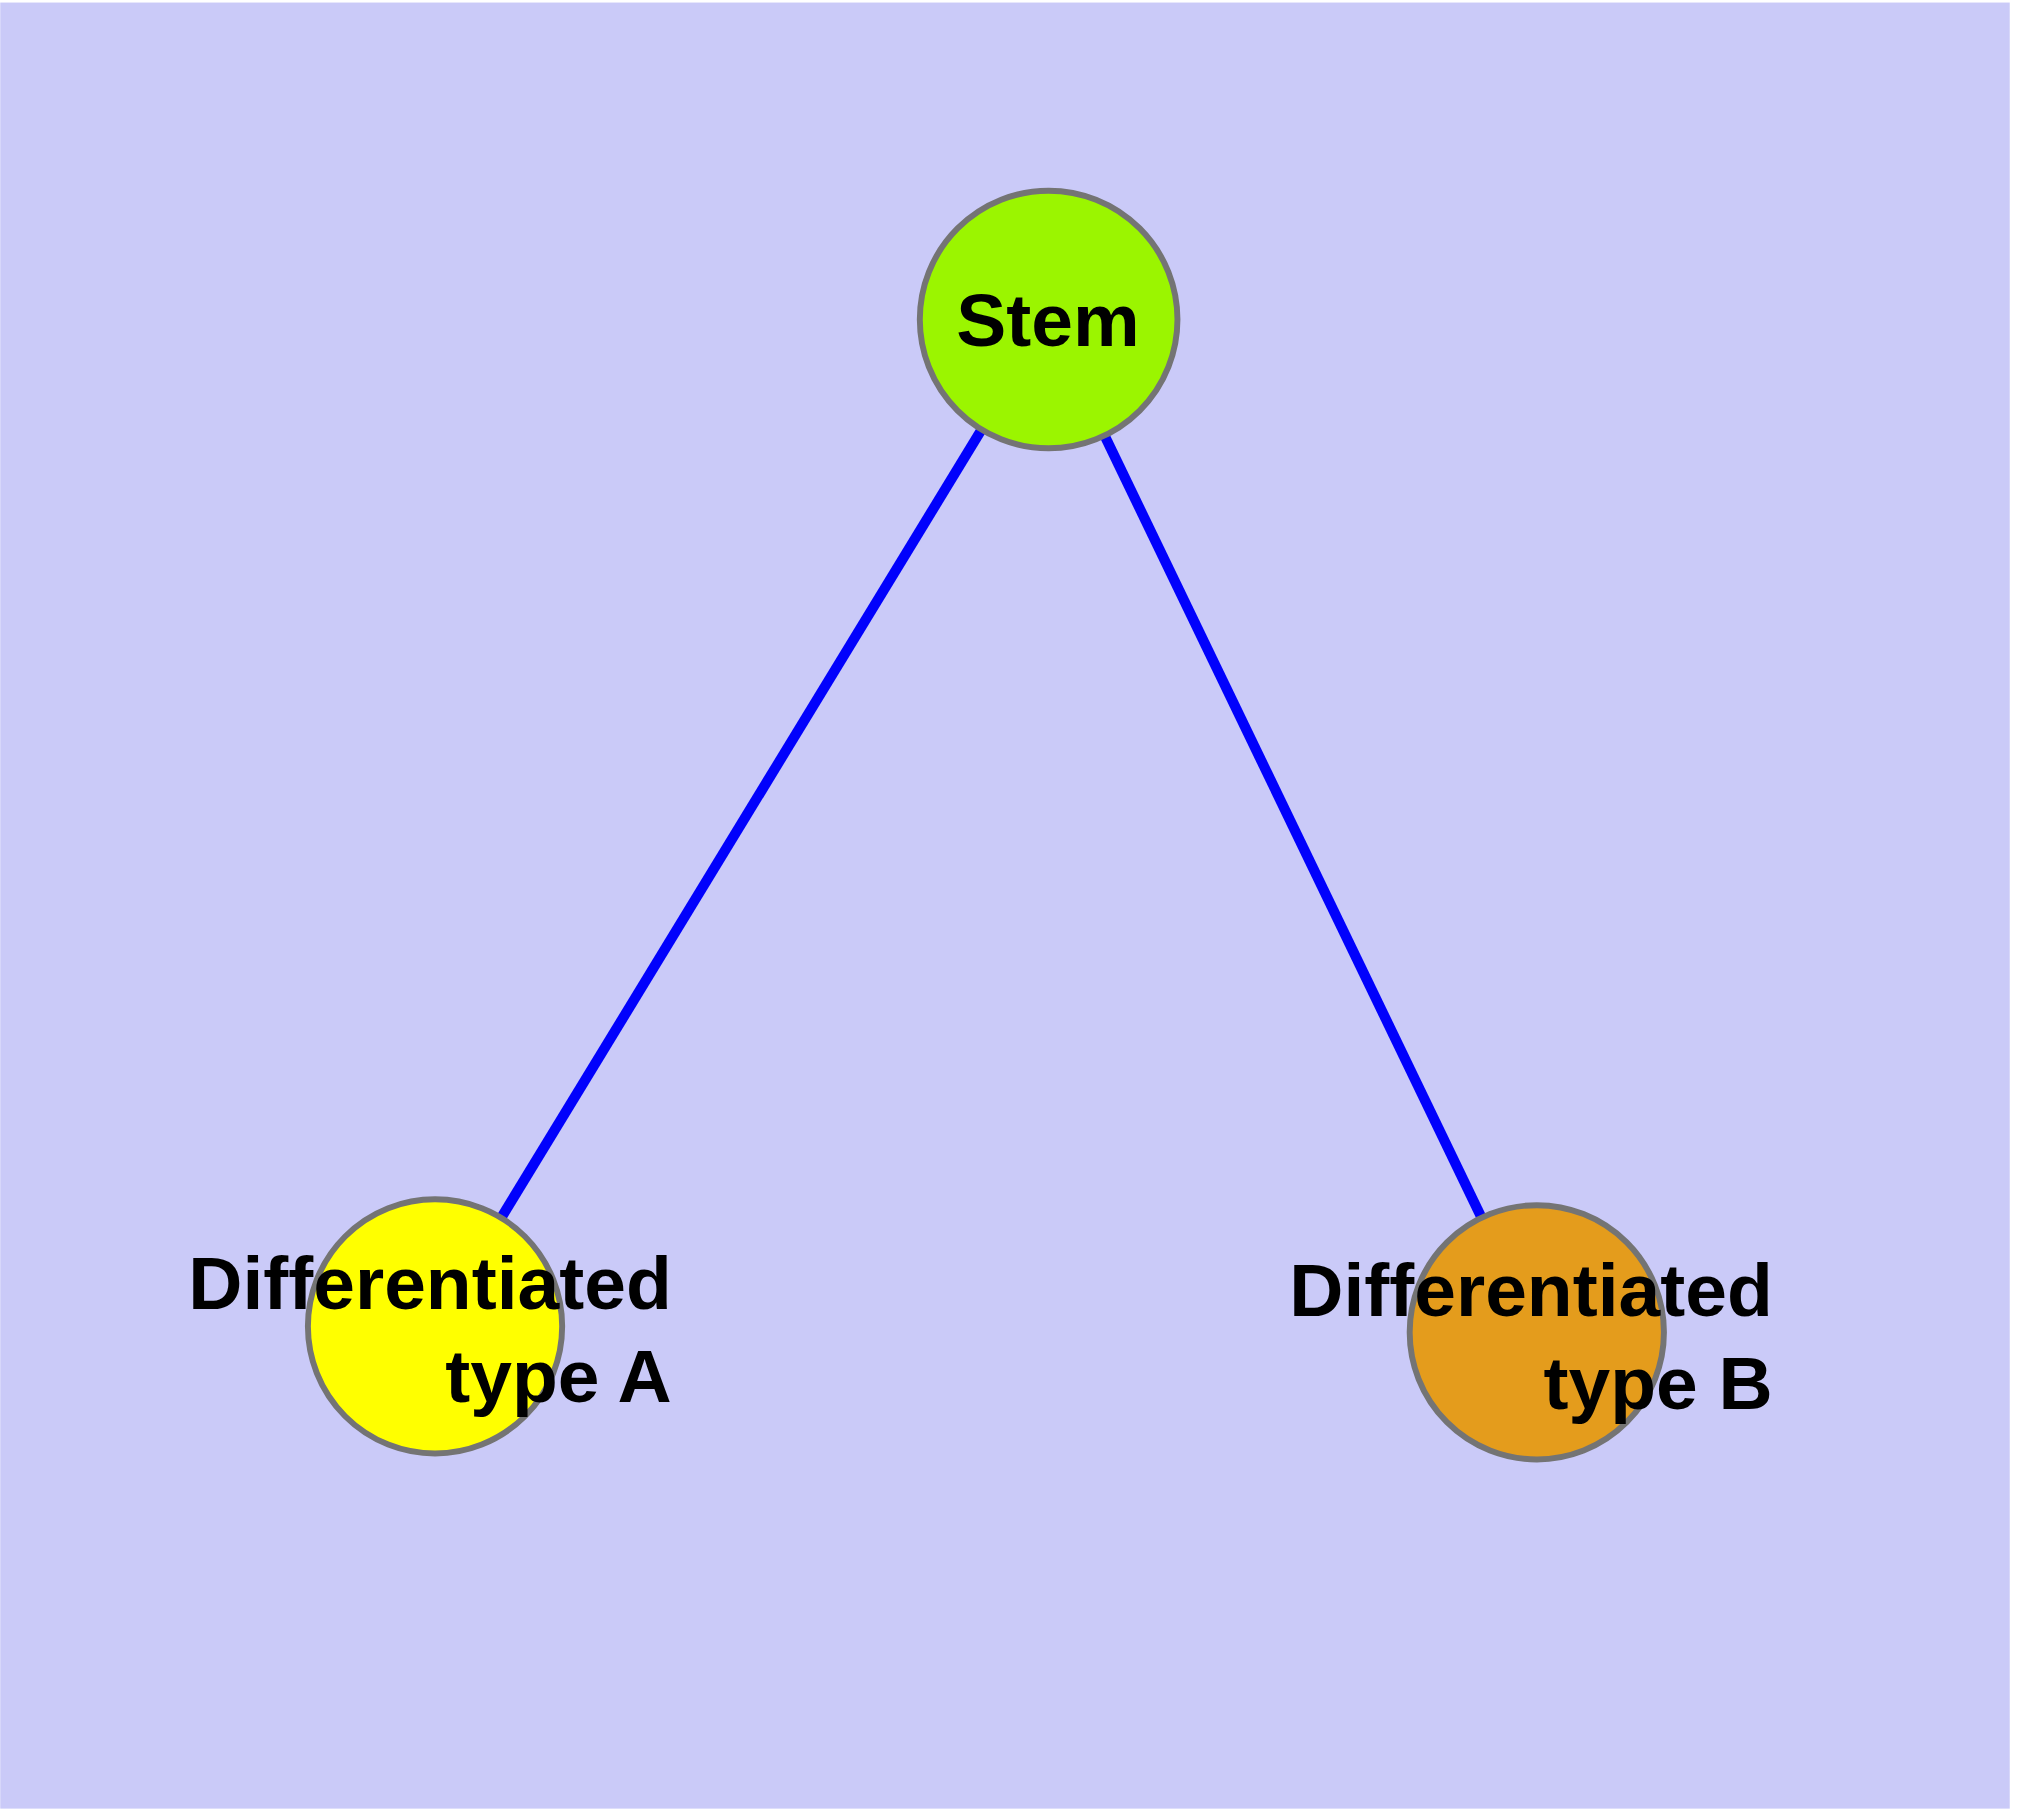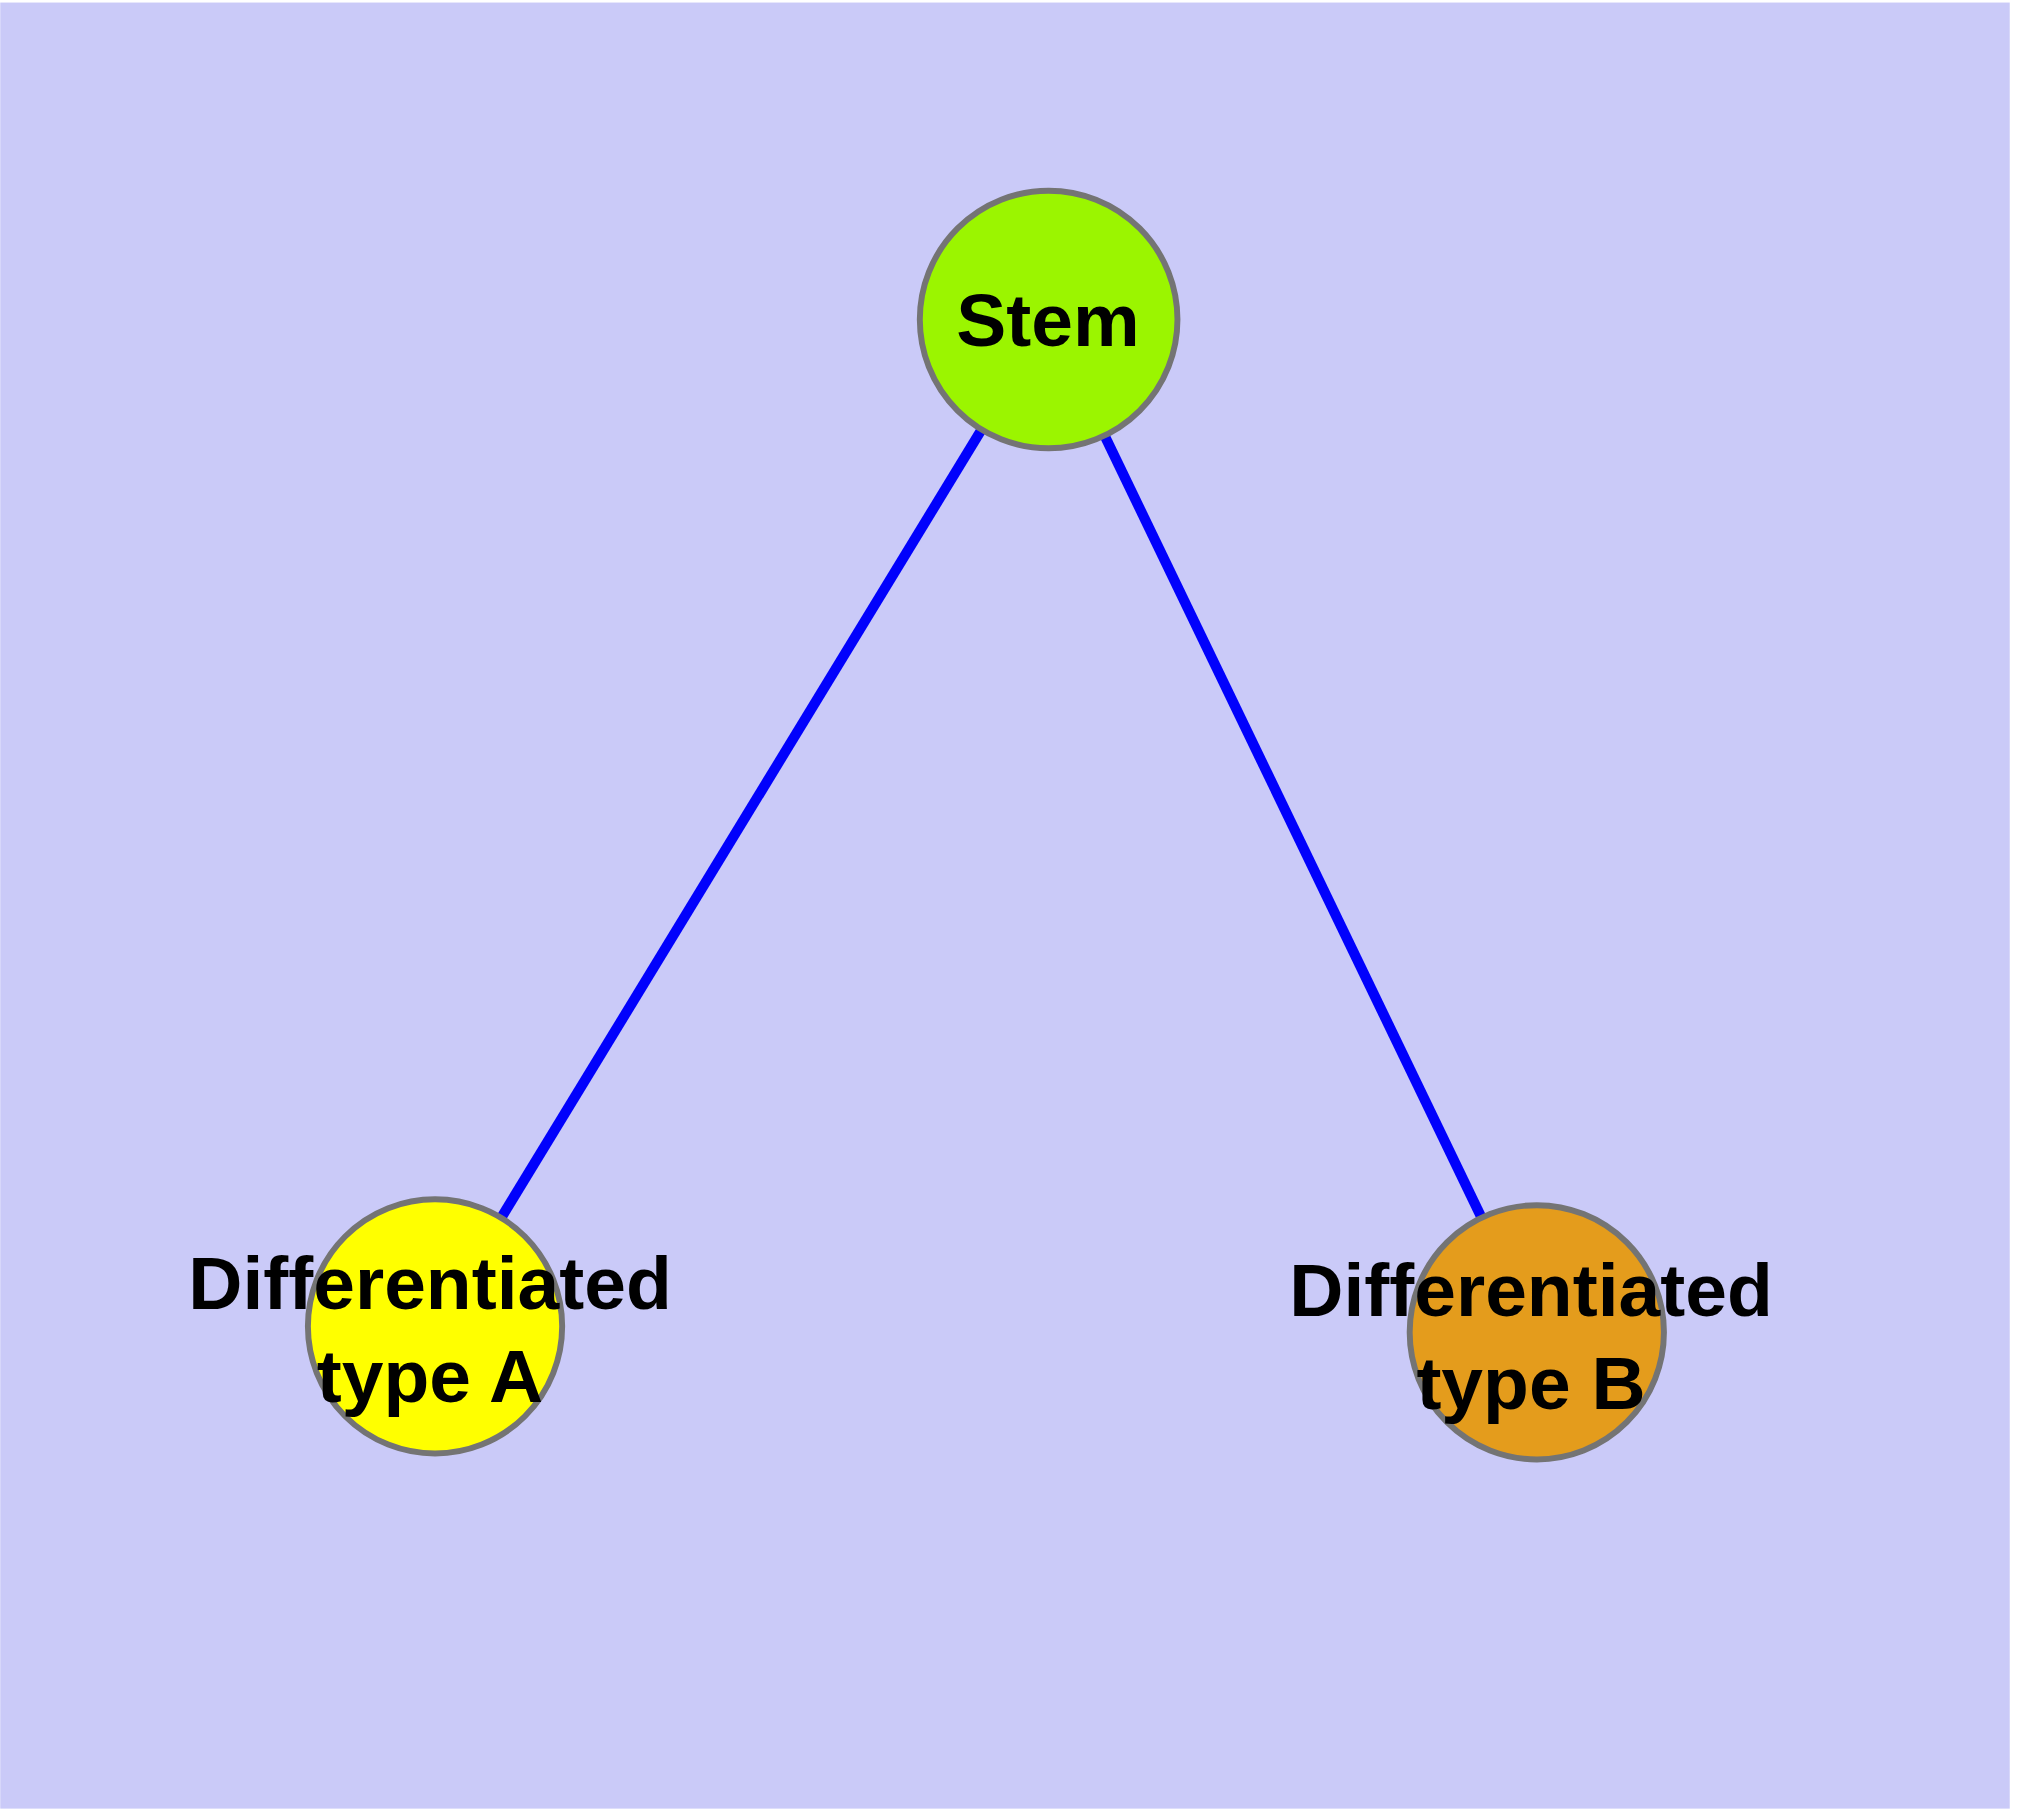--- a/index.html
+++ b/index.html
@@ -23,21 +23,21 @@
     display: block;
   }
   .node-label {
     position: absolute;
     transform: translate(-50%, -50%);
     font-weight: bold;
     font-size: 75px;
     line-height: 93px;
     color: #000000;
     white-space: pre-line;
-    text-align: center;
+    text-align: right;
     pointer-events: none;
   }
 </style>
 </head>
 <body>
 
 <div class="figure">
   <svg width="2021" height="1812" viewBox="0 0 2384 2138">
 
     <rect x="0" y="3" width="2371" height="2131" fill="#CACAF8"></rect>

